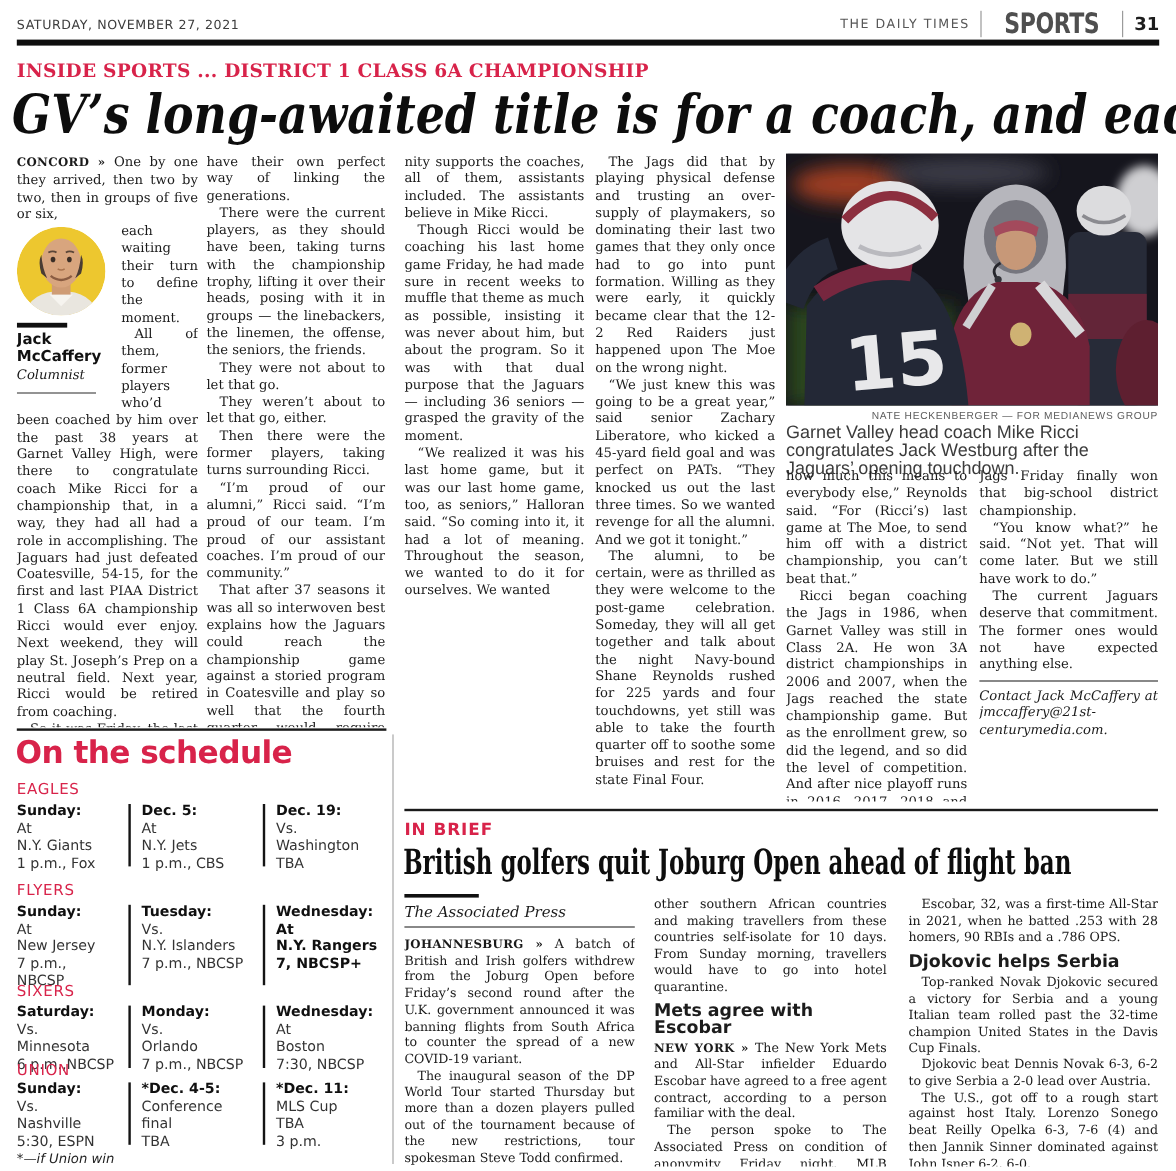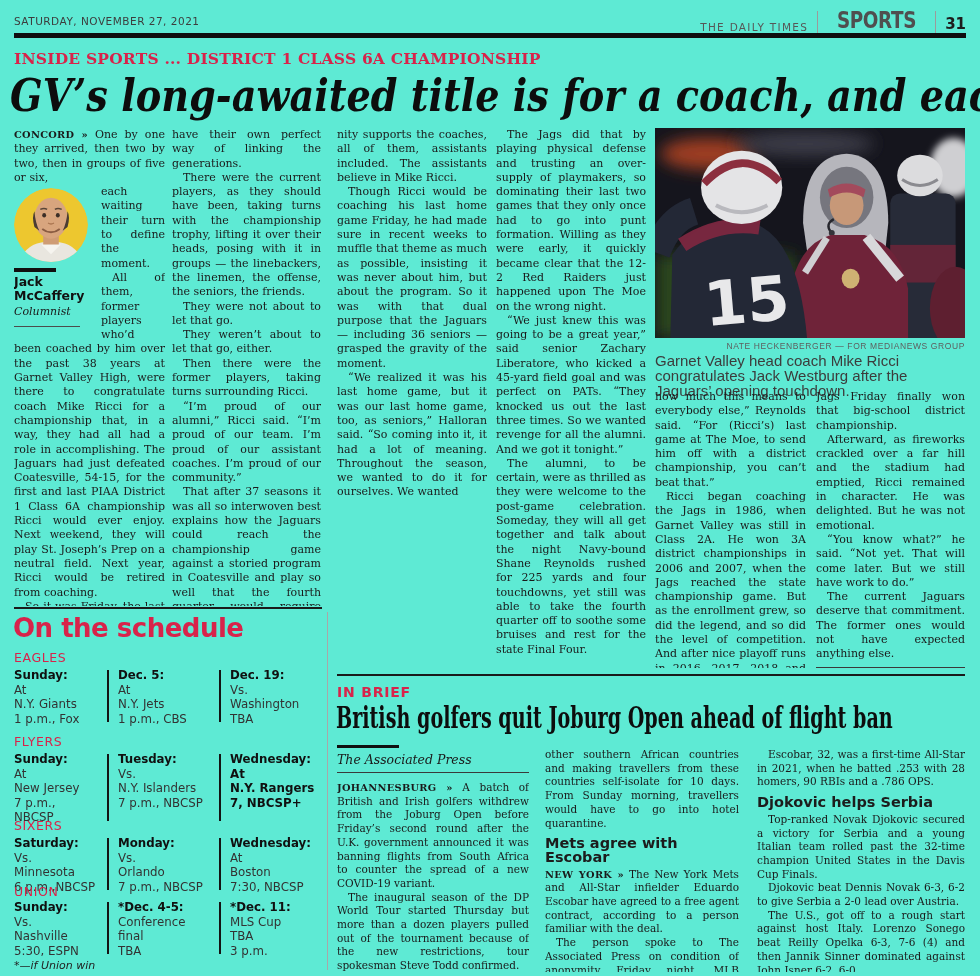--- a/index.html
+++ b/index.html
@@ -1,23 +1,23 @@
 <!DOCTYPE html>
 <html lang="en"><head>
 <meta charset="utf-8">
 <style>
   html,body{margin:0;padding:0;background:#e8e8e8}
-  .page{position:relative;width:980px;height:976px;background:#5eead4;overflow:hidden;
+  .page{position:relative;width:980px;height:976px;background:#ffffff;overflow:hidden;
         font-family:"DejaVu Serif",serif;color:#1a1a1a}
   .abs{position:absolute}
 
   
   .issue-date{left:14px;top:15px;font-family:"DejaVu Sans",sans-serif;font-size:10.5px;
               color:#3d3d3d;letter-spacing:.5px}
-  .masthead{right:14px;top:7px;display:flex;align-items:flex-end;gap:9px;height:26px}
+  .masthead{right:14px;top:7px;display:flex;align-items:center;gap:9px;height:26px}
   .paper-name{font-family:"DejaVu Sans",sans-serif;font-size:10.5px;color:#575757;letter-spacing:1.3px}
   .vbar{width:1px;height:22px;background:#9b9b9b}
   .section-name{font-family:"DejaVu Sans",sans-serif;font-weight:bold;font-size:23px;color:#4f4f4f;
                 display:inline-block;transform:scaleX(.8) scaleY(1.02);transform-origin:50% 50%;letter-spacing:-.5px}
   .page-number{font-family:"DejaVu Sans",sans-serif;font-weight:bold;font-size:15px;color:#1d1d1d}
   .header-rule{left:14px;top:33px;width:952px;height:5px;background:#0e0e0e}
 
   
   .kicker{left:14px;top:49px;font-weight:bold;font-size:15.5px;color:#d8234a;letter-spacing:.2px}
   .main-headline{left:10px;top:69px;width:968px;font-style:italic;font-weight:bold;font-size:45px;
@@ -204,21 +204,20 @@
   <div class="abs photo-credit">NATE HECKENBERGER — FOR MEDIANEWS GROUP</div>
   <div class="abs photo-caption">Garnet Valley head coach Mike Ricci congratulates Jack Westburg after the Jaguars’ opening touchdown.</div>
 
   <div class="col c5">
     <p class="noind"><span>how much this means to everybody else,” Reynolds said. “For (Ricci’s) last game at The Moe, to send him off with a district championship, you can’t beat that.”</span></p>
     <p><span>Ricci began coaching the Jags in 1986, when Garnet Valley was still in Class 2A. He won 3A district championships in 2006 and 2007, when the Jags reached the state championship game. But as the enrollment grew, so did the legend, and so did the level of competition. And after nice playoff runs in 2016, 2017, 2018 and 2019 and an undefeated 2020 season shortened amid coronavirus concerns, the</span></p>
   </div>
 
   <div class="col c6">
     <p class="noind"><span>Jags Friday finally won that big-school district championship.</span></p>
-    <p><span>Afterward, as fireworks crackled over a far hill and the stadium had emptied, Ricci remained in character. He was delighted. But he was not emotional.</span></p>
     <p><span>“You know what?” he said. “Not yet. That will come later. But we still have work to do.”</span></p>
     <p><span>The current Jaguars deserve that commitment. The former ones would not have expected anything else.</span></p>
     <div class="contact-note">Contact Jack McCaffery at jmccaffery@21st-centurymedia.com.</div>
   </div>
 
   <div class="abs sched-rule"></div>
   <div class="abs sched-title">On the schedule</div>
   <div class="abs section-divider"></div>
 
   <div class="abs team-label" style="top:650px">EAGLES</div>

